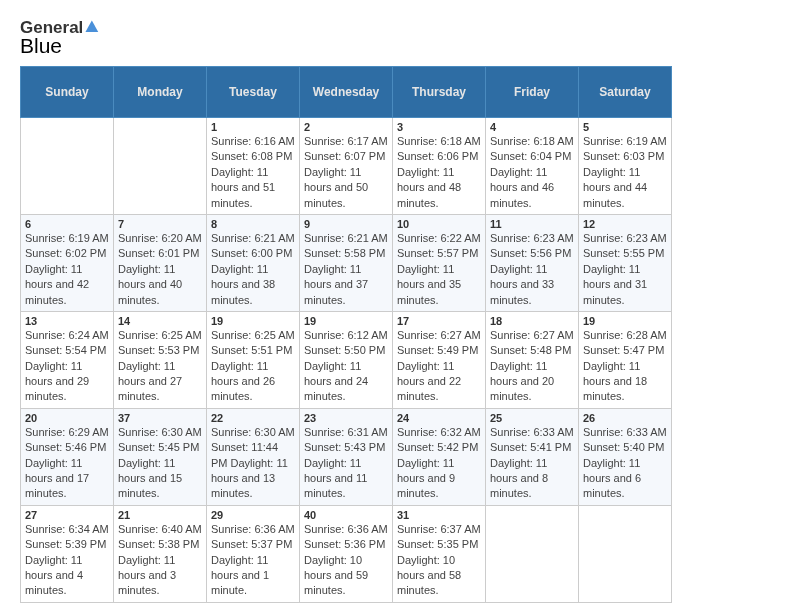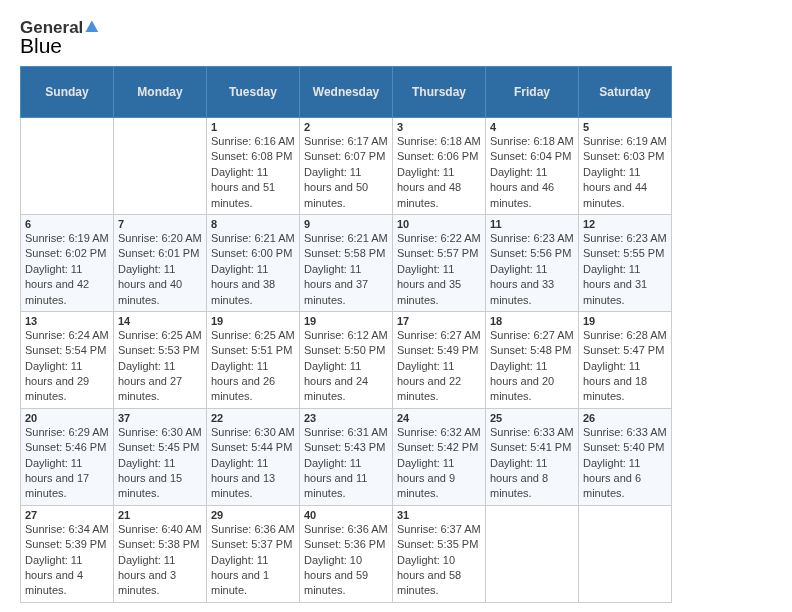--- a/index.html
+++ b/index.html
@@ -249,21 +249,21 @@
           </td>
           <td>
             <span class="day-num">37</span>
             <div class="day-info">Sunrise: 6:30 AM
 Sunset: 5:45 PM
 Daylight: 11 hours and 15 minutes.</div>
           </td>
           <td>
             <span class="day-num">22</span>
             <div class="day-info">Sunrise: 6:30 AM
-Sunset: 5:44 PM
+Sunset: 11:44 PM
 Daylight: 11 hours and 13 minutes.</div>
           </td>
           <td>
             <span class="day-num">23</span>
             <div class="day-info">Sunrise: 6:31 AM
 Sunset: 5:43 PM
 Daylight: 11 hours and 11 minutes.</div>
           </td>
           <td>
             <span class="day-num">24</span>

